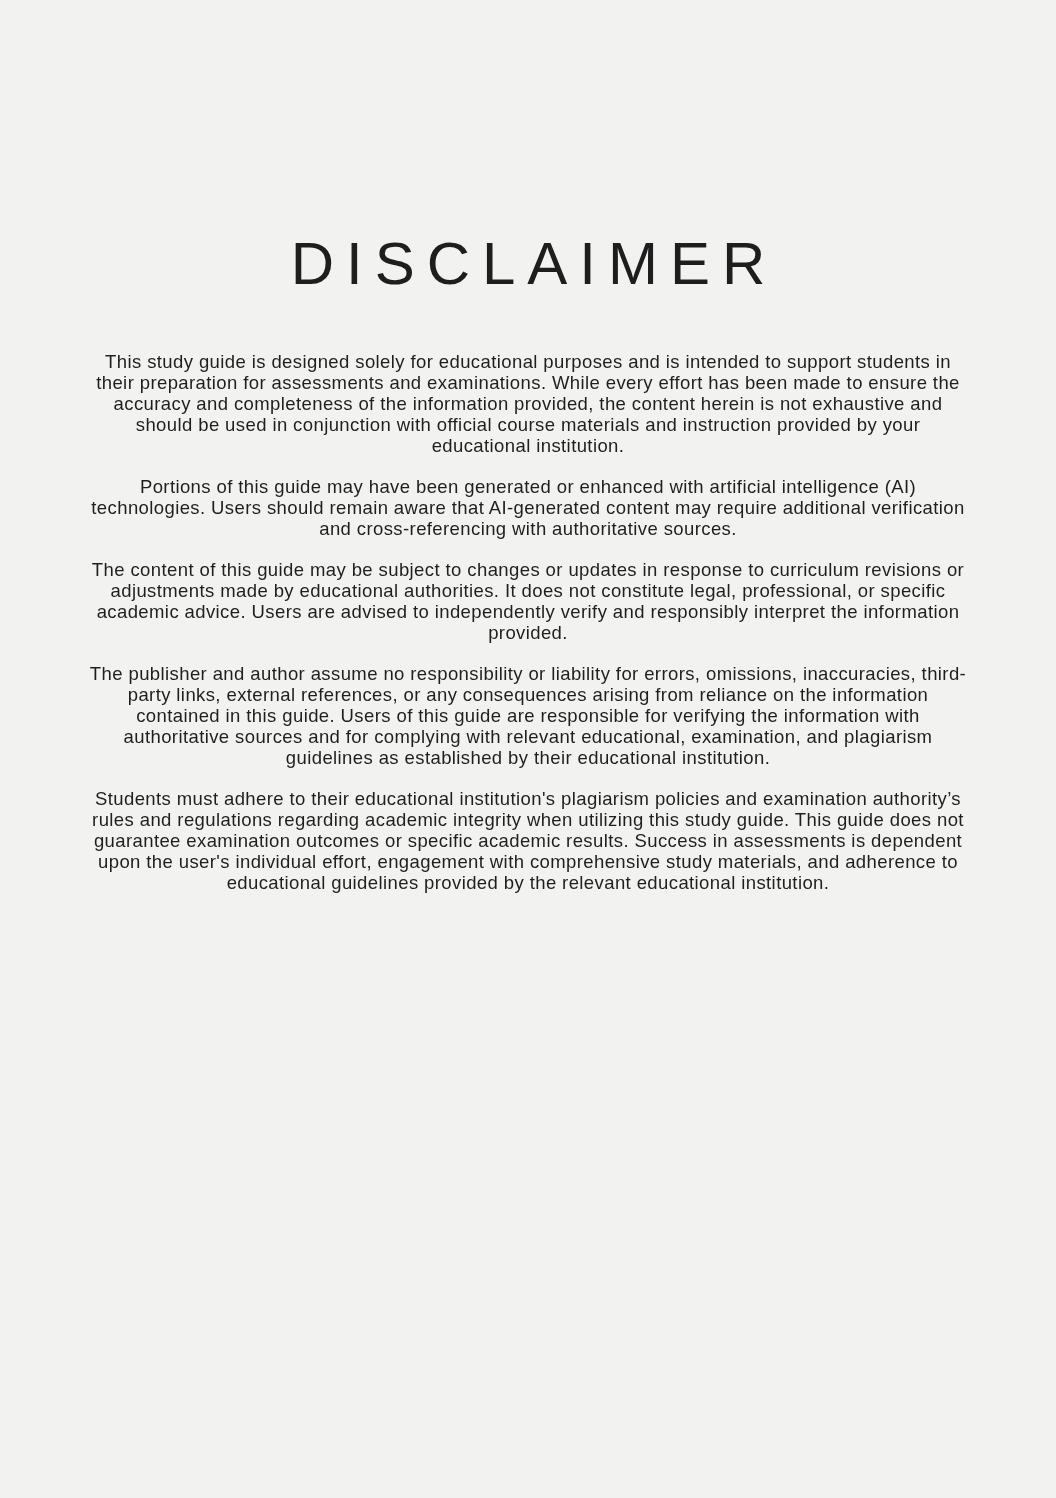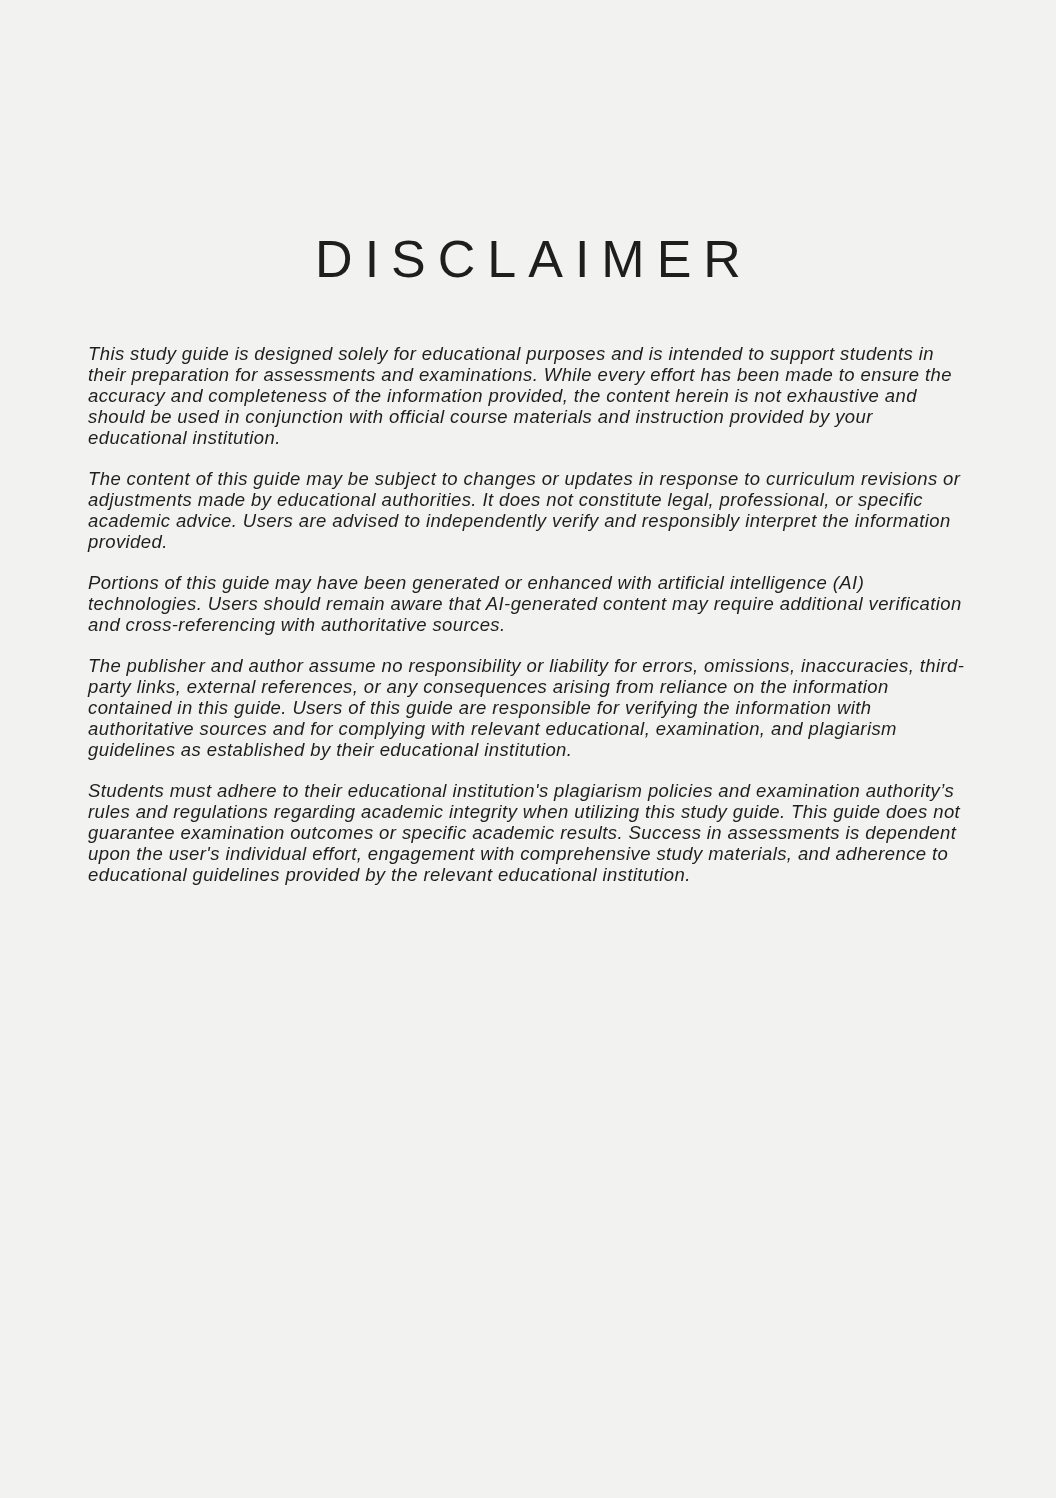--- a/index.html
+++ b/index.html
@@ -16,46 +16,46 @@
   }
   .page {
     width: 1056px;
     height: 1498px;
     box-sizing: border-box;
     padding-top: 232px;
   }
   .title {
     margin: 0 0 56px 0;
     text-align: center;
-    font-size: 52px;
+    font-size: 60px;
     font-weight: 400;
     letter-spacing: 12px;
     line-height: 1.05;
     color: #1e1e1e;
     text-indent: 12px; 
   }
   .body-block {
     width: 880px;
     margin: 0 auto;
   }
   .body-block p {
     margin: 0 0 20px 0;
+    text-align: center;
     font-size: 18.5px;
     line-height: 21px;
     letter-spacing: 0.4px;
     color: #1f1f1f;
-    font-style: italic;
   }
 </style>
 </head>
 <body>
 
 <div class="page">
   <h1 class="title">DISCLAIMER</h1>
 
   <div class="body-block">
     <p>This study guide is designed solely for educational purposes and is intended to support students in their preparation for assessments and examinations. While every effort has been made to ensure the accuracy and completeness of the information provided, the content herein is not exhaustive and should be used in conjunction with official course materials and instruction provided by your educational institution.</p>
+    <p>Portions of this guide may have been generated or enhanced with artificial intelligence (AI) technologies. Users should remain aware that AI-generated content may require additional verification and cross-referencing with authoritative sources.</p>
     <p>The content of this guide may be subject to changes or updates in response to curriculum revisions or adjustments made by educational authorities. It does not constitute legal, professional, or specific academic advice. Users are advised to independently verify and responsibly interpret the information provided.</p>
-    <p>Portions of this guide may have been generated or enhanced with artificial intelligence (AI) technologies. Users should remain aware that AI-generated content may require additional verification and cross-referencing with authoritative sources.</p>
     <p>The publisher and author assume no responsibility or liability for errors, omissions, inaccuracies, third-party links, external references, or any consequences arising from reliance on the information contained in this guide. Users of this guide are responsible for verifying the information with authoritative sources and for complying with relevant educational, examination, and plagiarism guidelines as established by their educational institution.</p>
     <p>Students must adhere to their educational institution's plagiarism policies and examination authority’s rules and regulations regarding academic integrity when utilizing this study guide. This guide does not guarantee examination outcomes or specific academic results. Success in assessments is dependent upon the user's individual effort, engagement with comprehensive study materials, and adherence to educational guidelines provided by the relevant educational institution.</p>
   </div>
 </div>
 
 </body></html>

